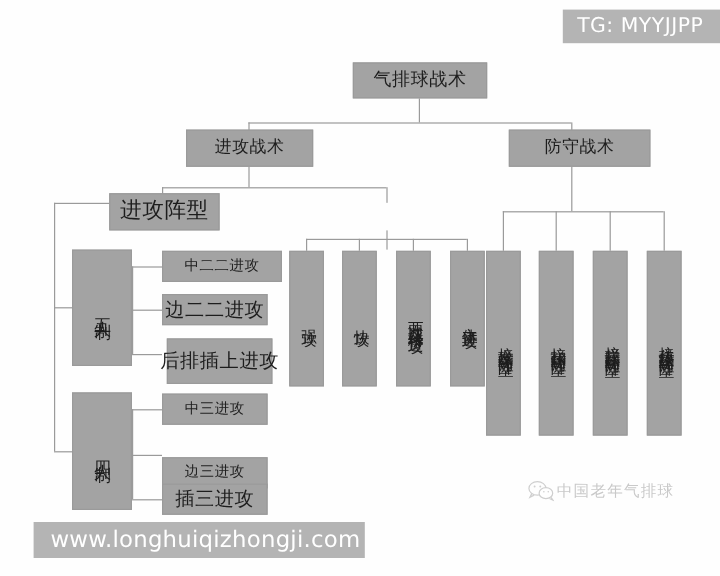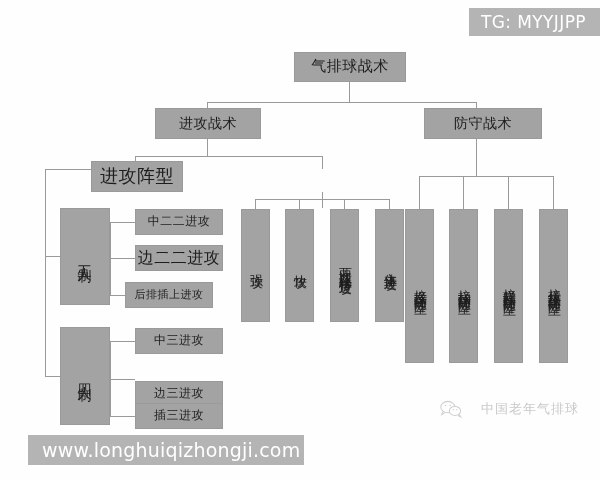--- a/index.html
+++ b/index.html
@@ -64,21 +64,21 @@
     height:28px;padding:0 14px 0 12px;
     font-size:17px;letter-spacing:0.4px;
   }
   #url-band{
     left:0;top:435px;
     width:262px;height:30px;padding-left:14px;
     font-size:19px;letter-spacing:0.2px;
   }
   #brand{
     position:absolute;left:440px;top:400px;
-    display:flex;align-items:center;gap:19px;
+    display:flex;align-items:center;gap:2px;
     color:#c9c9c9;font-size:13px;letter-spacing:1px;
     font-family:Liberation Mono, monospace;
   }
   #brand .wechat-icon{display:block;width:22px;height:18px;}
 </style>
 </head>
 <body>
 
 <div id="canvas">
 
@@ -127,27 +127,27 @@
   <div class="node" style="left:155px;top:108px;width:106px;height:31px;font-size:14px;">进攻战术</div>
 
   <div class="node" style="left:424px;top:108px;width:118px;height:31px;font-size:14px;">防守战术</div>
 
   <div class="node" style="left:91px;top:161px;width:92px;height:31px;font-size:18px;">进攻阵型</div>
 
 
   <div class="node vert" style="left:60px;top:208px;width:50px;height:97px;font-size:14px;">五人制</div>
   <div class="node vert" style="left:60px;top:327px;width:50px;height:98px;font-size:14px;">四人制</div>
 
-  <div class="node" style="left:135px;top:209px;width:88px;height:26px;font-size:12px;">中二二进攻</div>
+  <div class="node" style="left:135px;top:209px;width:100px;height:26px;font-size:12px;">中二二进攻</div>
   <div class="node" style="left:135px;top:245px;width:88px;height:26px;font-size:16px;">边二二进攻</div>
-  <div class="node" style="left:125px;top:282px;width:88px;height:26px;font-size:11px;">后排插上进攻</div>
+  <div class="node" style="left:139px;top:282px;width:88px;height:38px;font-size:16px;">后排插上进攻</div>
 
   <div class="node" style="left:135px;top:328px;width:88px;height:26px;font-size:12px;">中三进攻</div>
   <div class="node" style="left:135px;top:381px;width:88px;height:26px;font-size:12px;">边三进攻</div>
-  <div class="node" style="left:135px;top:403px;width:88px;height:26px;font-size:12px;">插三进攻</div>
+  <div class="node" style="left:135px;top:403px;width:88px;height:26px;font-size:16px;">插三进攻</div>
 
   <div class="node vert" style="left:241px;top:209px;width:29px;height:113px;font-size:13px;">强攻</div>
   <div class="node vert" style="left:285px;top:209px;width:29px;height:113px;font-size:13px;">快攻</div>
   <div class="node vert" style="left:330px;top:209px;width:29px;height:113px;font-size:13px;">两次球及转移进攻</div>
   <div class="node vert" style="left:375px;top:209px;width:29px;height:113px;font-size:13px;">立体进攻</div>
 
   <div class="node vert" style="left:405px;top:209px;width:29px;height:154px;font-size:13px;">接发球防守阵型</div>
   <div class="node vert" style="left:449px;top:209px;width:29px;height:154px;font-size:13px;">接扣球防守阵型</div>
   <div class="node vert" style="left:494px;top:209px;width:29px;height:154px;font-size:13px;">接拦回球防守阵型</div>
   <div class="node vert" style="left:539px;top:209px;width:29px;height:154px;font-size:13px;">接传垫球防守阵型</div>

